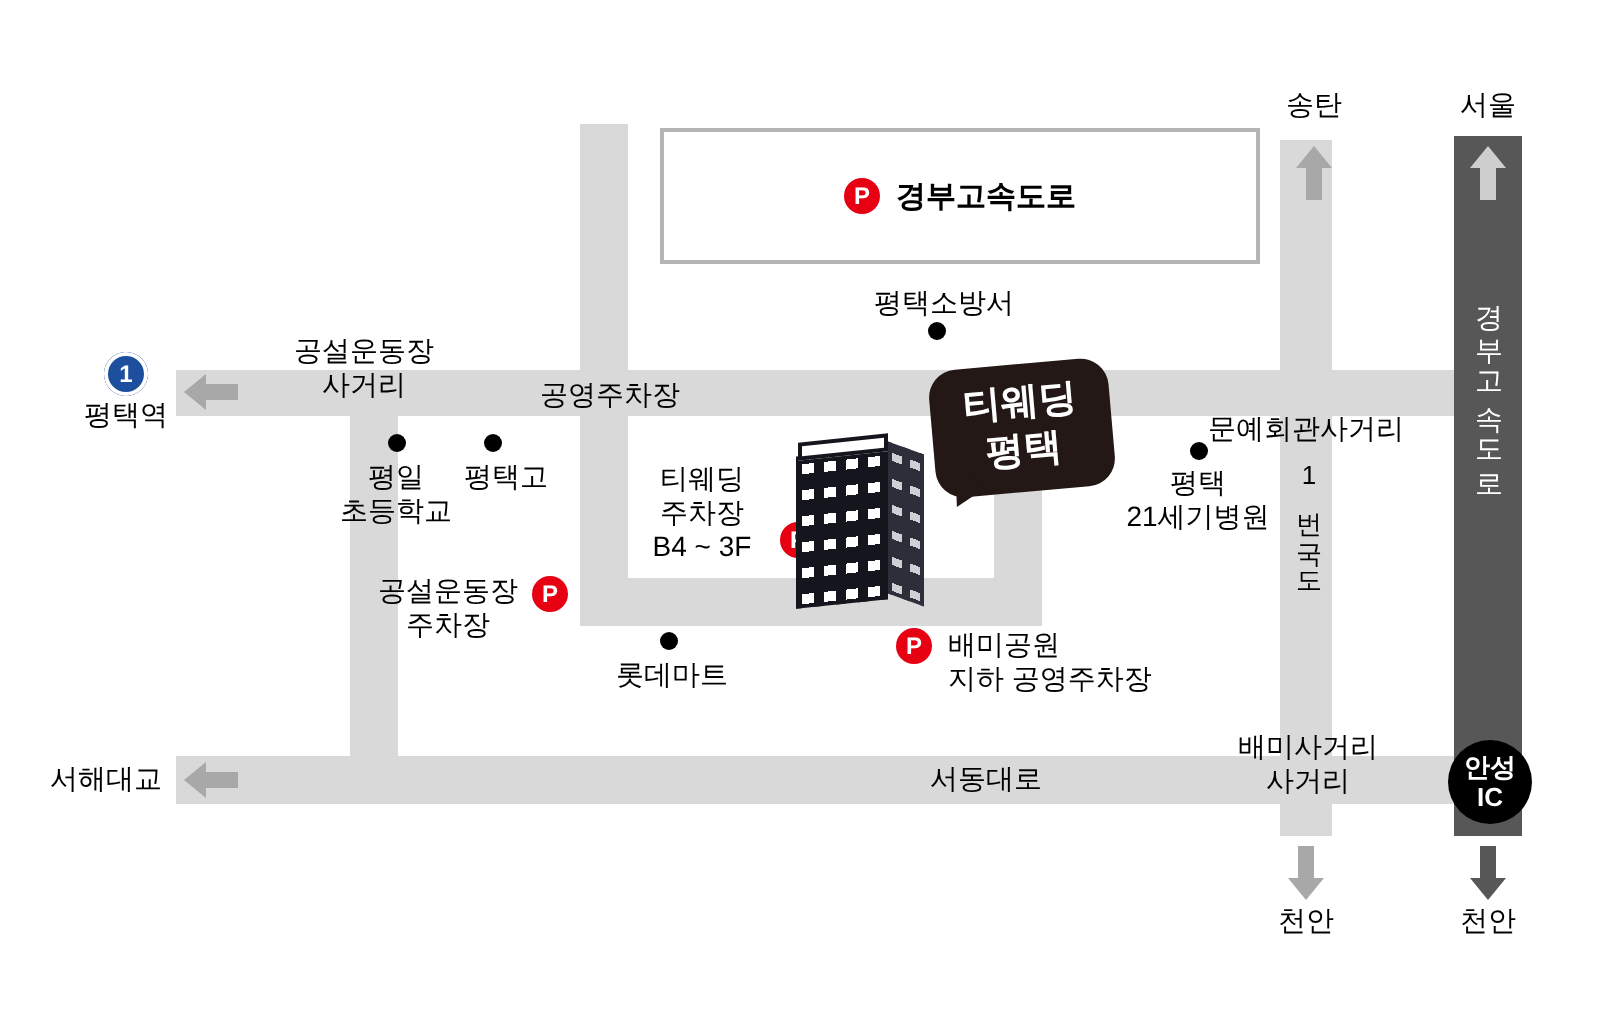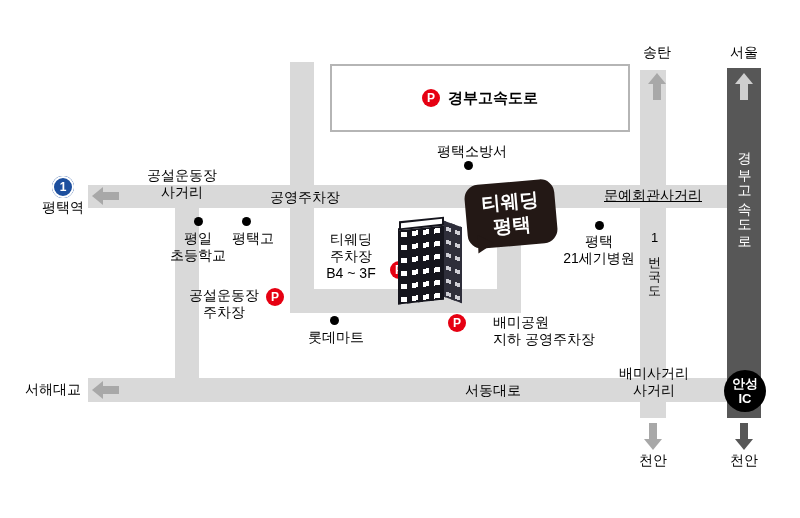--- a/index.html
+++ b/index.html
@@ -125,21 +125,21 @@
   <div class="arrow left gray z2" style="left:92px;top:187px;">
       <div class="head"></div>
       <div class="shaft"></div>
     </div>
 
   <div class="label" style="left:130px;top:167px;width:104px;">
     <div>공설운동장</div>
     <div>사거리</div>
   </div>
   <div class="label z2" style="left:262px;top:189px;width:86px;">공영주차장</div>
-  <div class="label z2" style="left:598px;top:187px;width:110px;text-decoration:underline;">문예회관사거리</div>
+  <div class="label z2" style="left:598px;top:206px;width:110px;">문예회관사거리</div>
 
   <div class="dot" style="left:194px;top:217px;"></div>
   <div class="label" style="left:160px;top:230px;width:76px;">
     <div>평일</div>
     <div>초등학교</div>
   </div>
   <div class="dot" style="left:242px;top:217px;"></div>
   <div class="label" style="left:222px;top:230px;width:62px;">평택고</div>
 
   <div class="label bold" style="left:314px;top:231px;width:74px;">
@@ -170,21 +170,21 @@
   <div class="label bold z2" style="left:178px;top:287px;width:92px;">
     <div>공설운동장</div>
     <div>주차장</div>
   </div>
   <div class="pbadge" style="left:266px;top:288px;">P</div>
 
   <div class="dot z2" style="left:330px;top:316px;"></div>
   <div class="label" style="left:302px;top:329px;width:68px;">롯데마트</div>
 
   <div class="pbadge" style="left:448px;top:314px;">P</div>
-  <div class="label bold left-align" style="left:474px;top:314px;width:140px;margin-left:19px;">
+  <div class="label bold left-align" style="left:474px;top:314px;width:140px;">
     <div>배미공원</div>
     <div>지하 공영주차장</div>
   </div>
 
   <div class="label" style="left:16px;top:381px;width:74px;">서해대교</div>
   <div class="arrow left gray z2" style="left:92px;top:381px;">
       <div class="head"></div>
       <div class="shaft"></div>
     </div>
   <div class="label z2" style="left:452px;top:382px;width:82px;font-family:Liberation Serif, serif;">서동대로</div>

